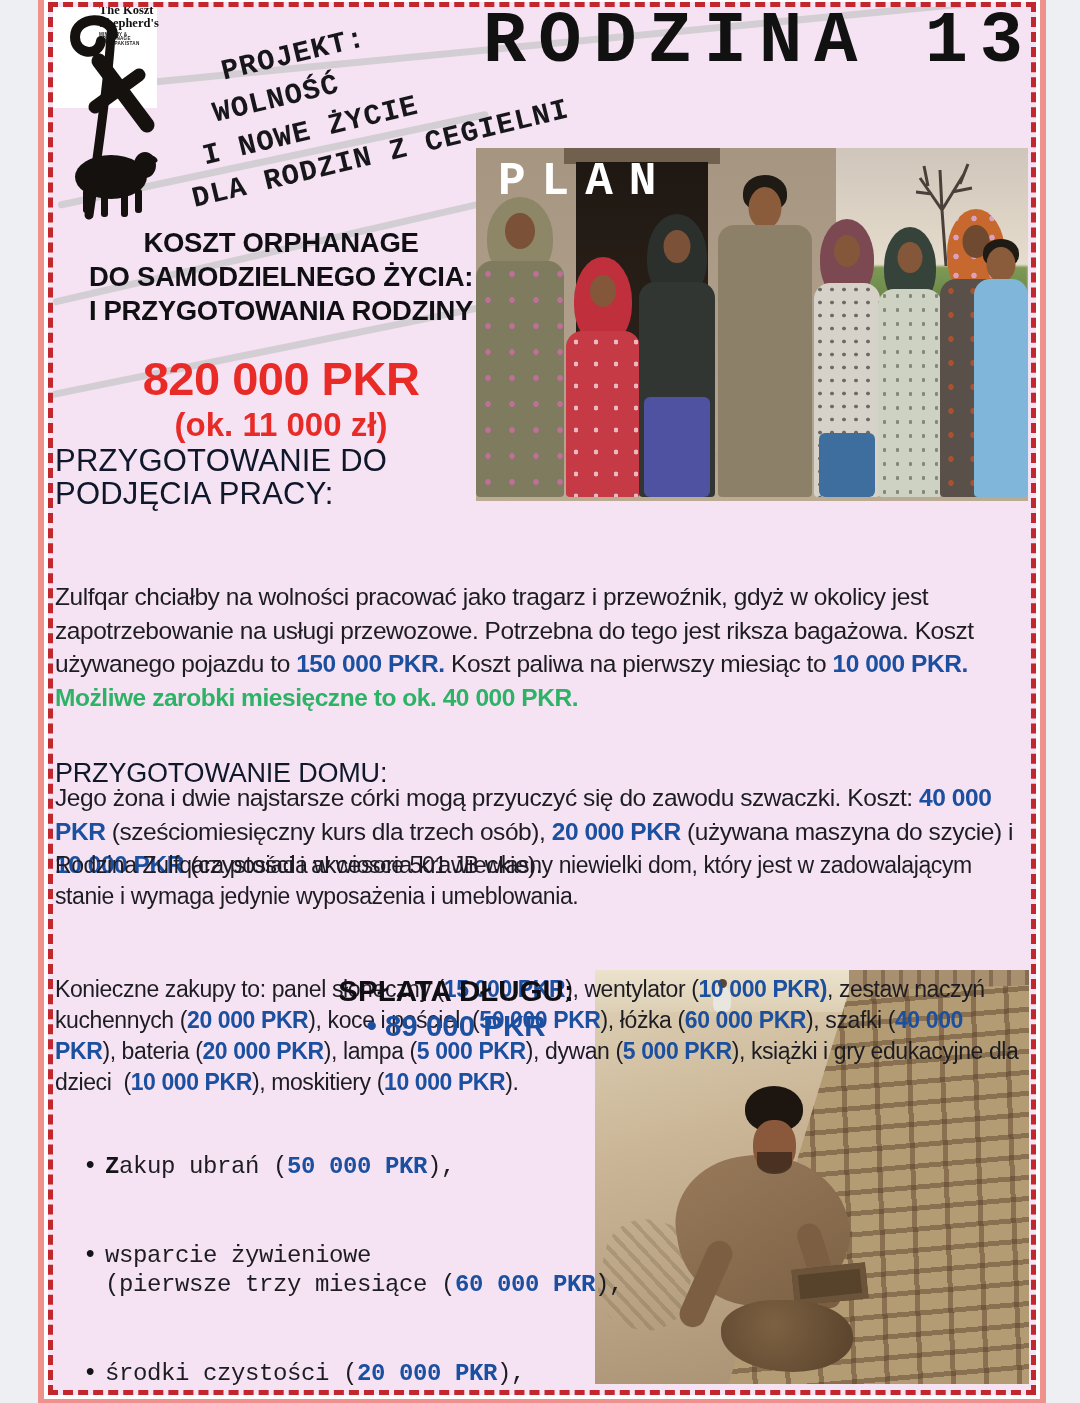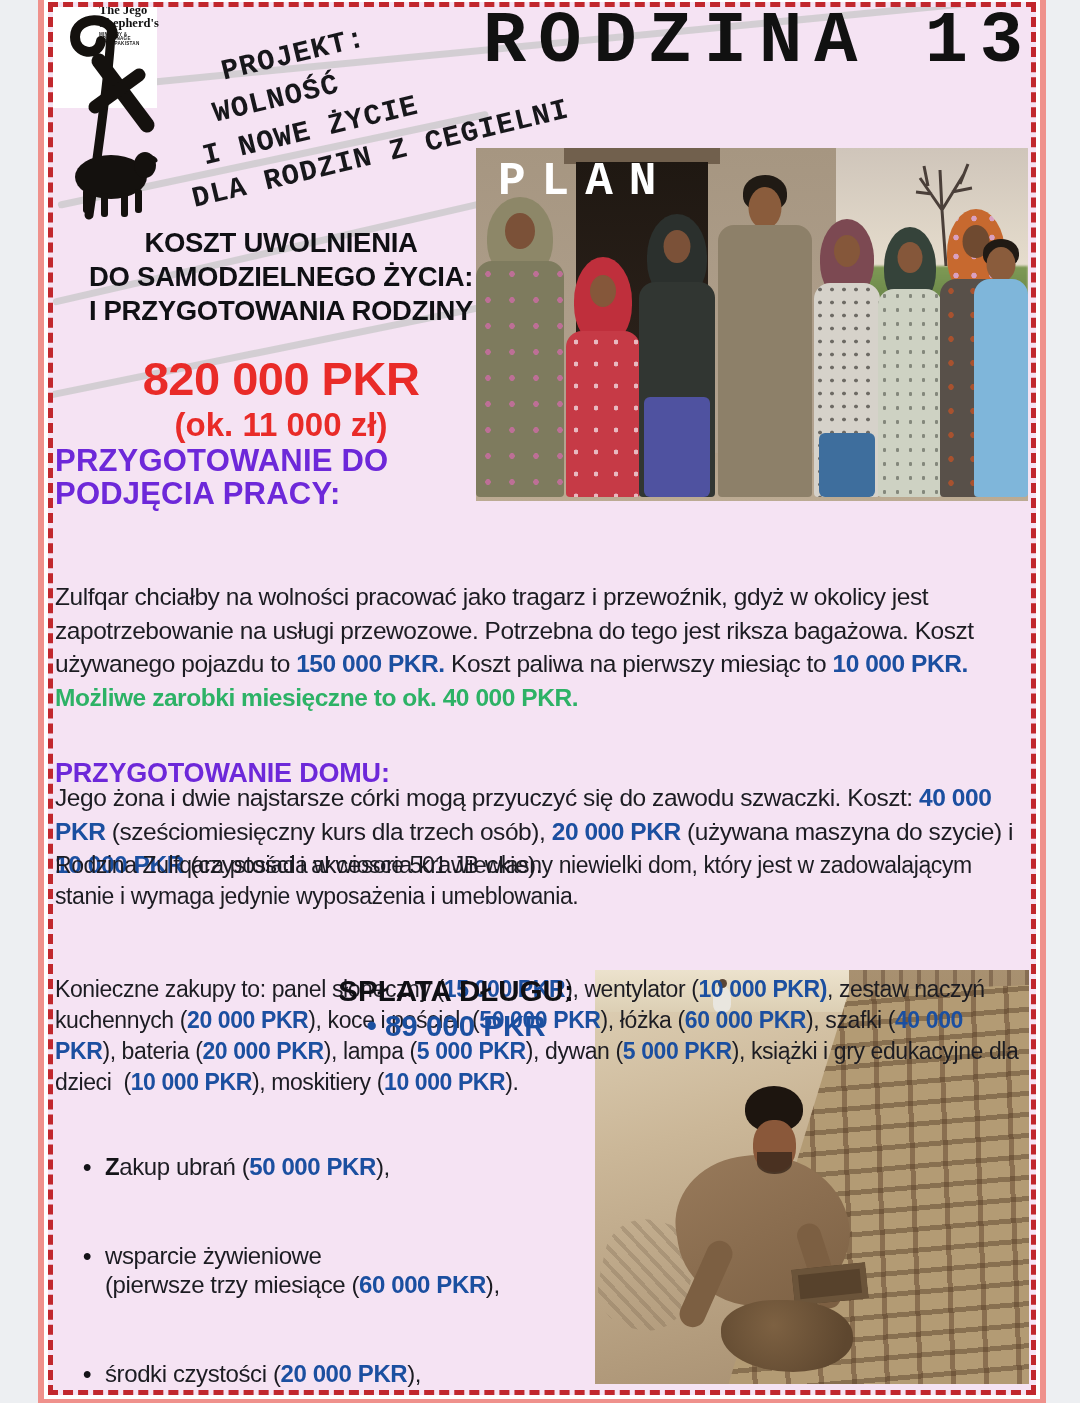--- a/index.html
+++ b/index.html
@@ -63,41 +63,41 @@
     position:absolute;left:430px;top:-6px;width:552px;z-index:2;
     font-family:"Liberation Mono",monospace;font-weight:700;
     font-size:72px;letter-spacing:12px;color:#111;white-space:nowrap;
   }
   
   .cost{position:absolute;left:30px;top:219px;width:396px;text-align:center;z-index:2;}
   .cost-heading{font-size:27.5px;line-height:34px;font-weight:700;letter-spacing:-0.3px;color:#101014;}
   .cost-amount{margin-top:25px;font-size:47px;line-height:52px;font-weight:800;color:var(--accent-red);letter-spacing:-0.5px;}
   .cost-pln{font-size:33px;line-height:40px;font-weight:700;color:var(--accent-red);}
   
-  .sec-h{position:absolute;font-weight:700;color:#6d28d9;z-index:2;}
+  .sec-h{position:absolute;font-weight:400;color:#0f172a;z-index:2;}
   .work-h{left:2px;top:437px;width:400px;font-size:31px;line-height:33px;letter-spacing:0.2px;}
   .house-h{left:2px;top:751px;font-size:27px;letter-spacing:-0.2px;}
   .family-h{left:2px;top:1050px;font-size:31px;letter-spacing:0.2px;}
   .rich{white-space:pre-wrap;}
   .rich p{margin:0;}
   .work-p{position:absolute;left:2px;top:506px;width:968px;font-size:24.5px;line-height:33.5px;letter-spacing:-0.45px;z-index:2;}
   .house-p{position:absolute;left:2px;top:781px;width:968px;font-size:23px;line-height:31px;letter-spacing:-0.4px;z-index:2;}
   .seg-b{color:var(--accent-blue);font-weight:700;}
   .seg-g{color:var(--accent-green);font-weight:700;}
   .seg-bd{color:#141418;font-weight:700;}
   .seg-u{text-underline-offset:3px;}
   .debt{position:absolute;left:203px;top:967px;width:400px;text-align:center;z-index:3;}
   .debt-h{font-size:29.5px;line-height:34px;font-weight:700;color:#101014;}
   .debt-amount{font-size:29.5px;line-height:36px;font-weight:700;color:var(--accent-blue);}
   .family-list{
     position:absolute;left:28px;top:1086px;width:700px;z-index:3;
     list-style:none;margin:0;padding:0;
     font-size:24px;line-height:29.5px;letter-spacing:-0.4px;
   }
-  .family-list li{position:relative;padding-left:24px;}
+  .family-list li{position:relative;padding-left:24px;font-family:Liberation Mono, monospace;}
   .family-list li::before{content:"\2022";position:absolute;left:2px;color:#141418;font-weight:700;}
   
   .photo-top{
     position:absolute;left:423px;top:141px;width:552px;height:353px;
     background:linear-gradient(180deg,#b4a596 0%,#b0a08f 60%,#a99781 100%);
     overflow:hidden;z-index:2;
   }
   .pt-sky{position:absolute;left:352px;top:0;width:200px;height:150px;
     background:linear-gradient(180deg,#cfc5ba 0%,#e6ddcd 80%);}
   .pt-field{position:absolute;left:352px;top:118px;width:200px;height:34px;
@@ -198,21 +198,21 @@
 <div class="sheet">
   <div class="inner">
 
     <div class="streak" style="left:95px;top:72px;width:880px;transform:rotate(-5.5deg);"></div>
     <div class="streak" style="left:5px;top:195px;width:440px;transform:rotate(-12deg);"></div>
     <div class="streak" style="left:0;top:292px;width:610px;transform:rotate(-13deg);"></div>
     <div class="streak" style="left:-5px;top:385px;width:1000px;transform:rotate(-11.5deg);"></div>
 
     <div class="logo-box">
       <div class="logo-text">
-        <div class="logo-title">The Jego</div>
+        <div class="logo-title">The Koszt</div>
         <div class="logo-title">Shepherd's</div>
         <div class="logo-sub">MINISTRY &amp; ORPHANAGE</div>
         <div class="logo-region">PAKISTAN</div>
       </div>
     </div>
     <svg class="logo-graphic" width="120" height="215" viewBox="0 0 120 215">
       <g fill="none" stroke="#14110e" stroke-linecap="round">
         <path d="M64 26 C64 6 26 6 26 28 C26 46 50 48 52 32" stroke-width="10"></path>
         <path d="M62 24 C60 70 48 150 40 206" stroke-width="9"></path>
       </g>
@@ -294,21 +294,21 @@
           <div class="hair"></div>
           <div class="face"></div>
           <div class="torso"></div>
         </div>
 
       <div class="plan-label">PLAN</div>
     </div>
 
     <div class="cost">
       <div class="cost-heading">
-        <div>KOSZT UWOLNIENIA</div>
+        <div>KOSZT ORPHANAGE</div>
         <div>DO SAMODZIELNEGO ŻYCIA:</div>
         <div>I PRZYGOTOWANIA RODZINY</div>
       </div>
       <div class="cost-amount">820 000 PKR</div>
       <div class="cost-pln">(ok. 11 000 zł)</div>
     </div>
 
     <div class="sec-h work-h">PRZYGOTOWANIE DO PODJĘCIA PRACY:</div>
     <div class="work-p rich">
       <p><span>Zulfqar chciałby na wolności pracować jako tragarz i przewoźnik, gdyż w okolicy jest zapotrzebowanie na usługi przewozowe. Potrzebna do tego jest riksza bagażowa. Koszt używanego pojazdu to </span><span class="seg-b">150 000 PKR.</span><span> Koszt paliwa na pierwszy miesiąc to </span><span class="seg-b">10 000 PKR.</span><span>  </span><span class="seg-g">Możliwe zarobki miesięczne to ok. 40 000 PKR.</span></p>

